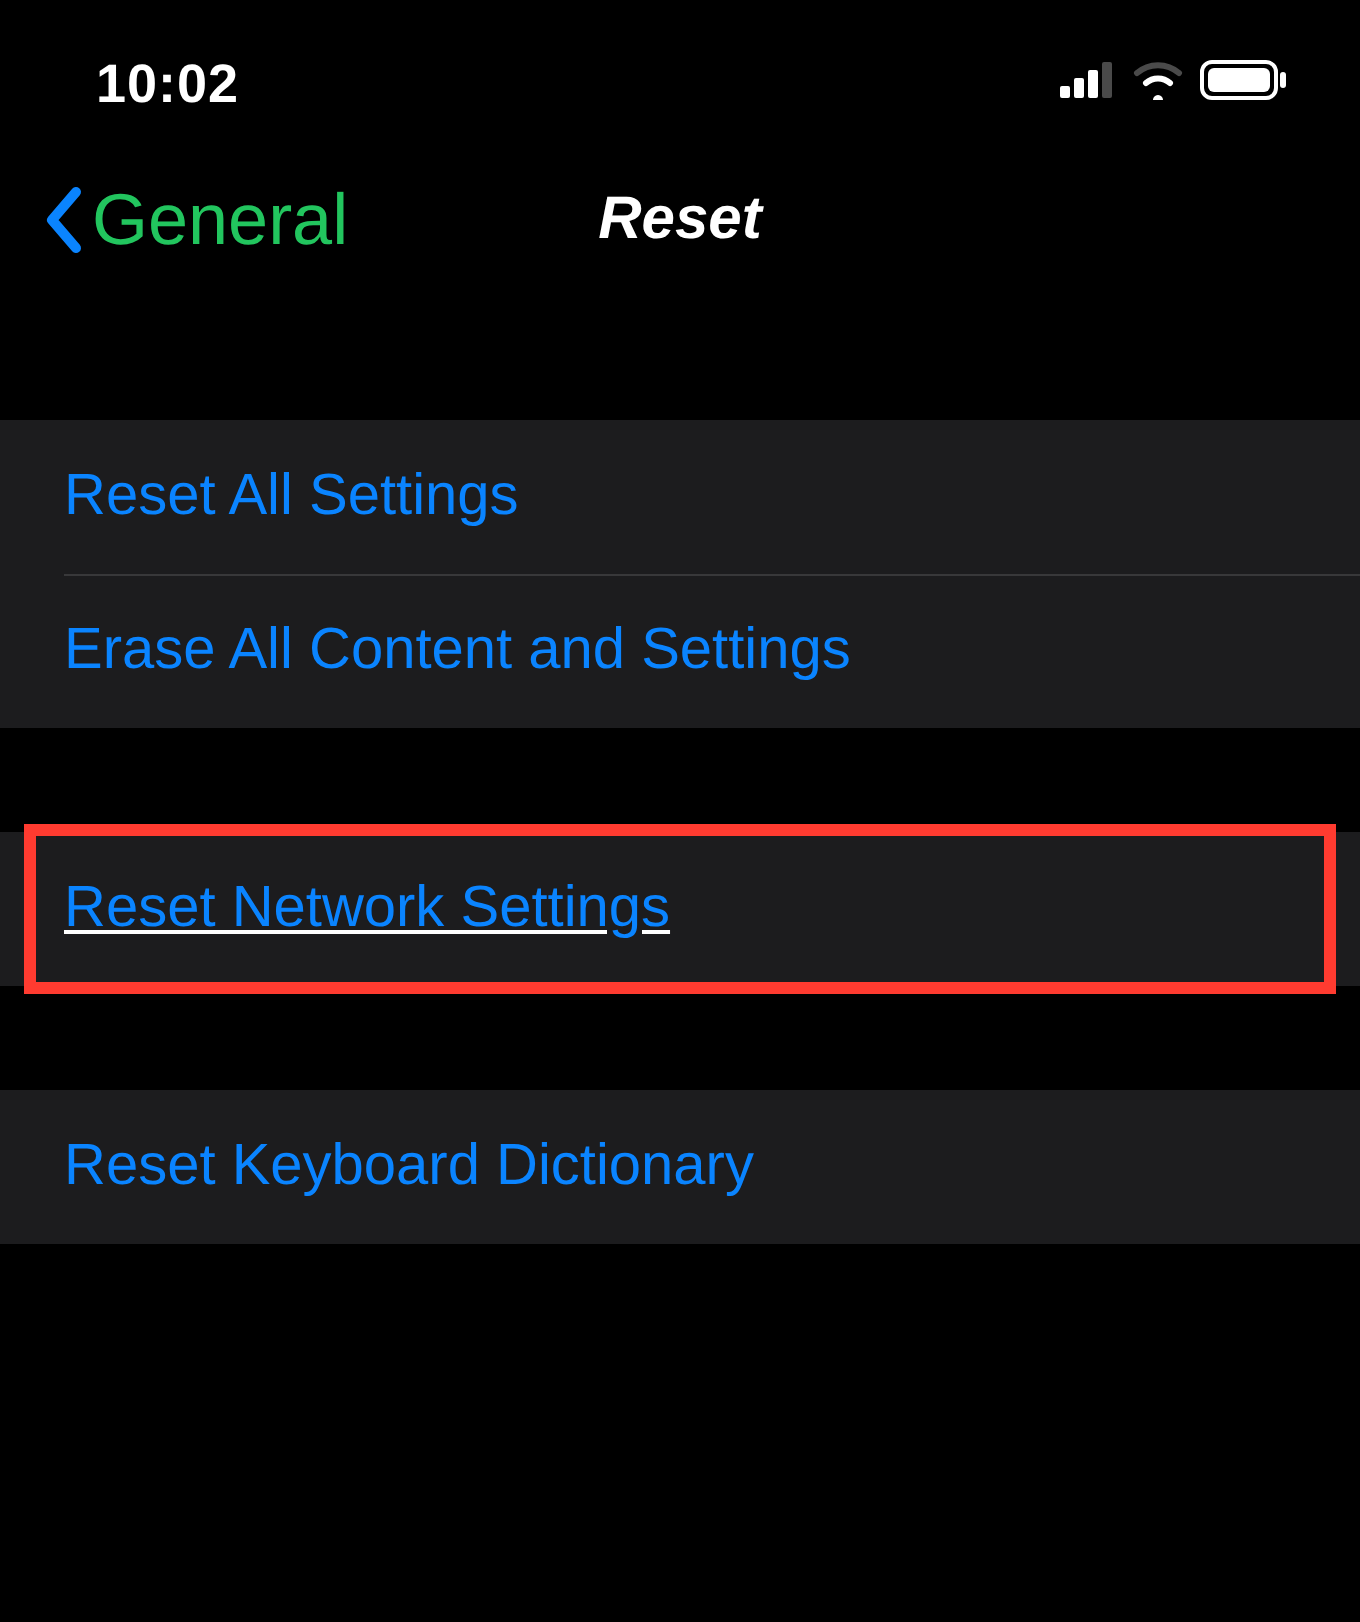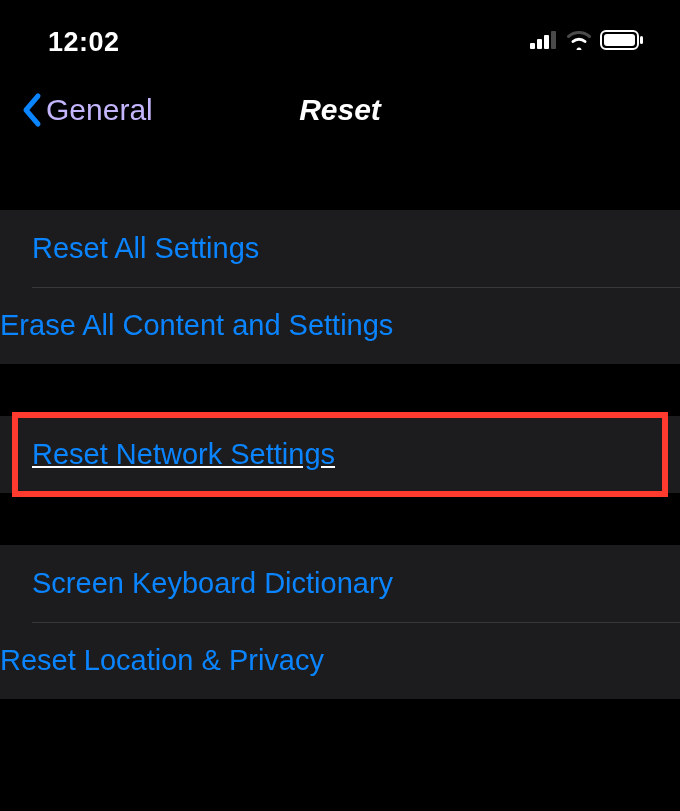--- a/index.html
+++ b/index.html
@@ -37,22 +37,22 @@
       display: flex;
       align-items: center;
       height: 80px;
       position: relative;
       padding: 0 20px;
       margin-bottom: 8px;
     }
     .back-button {
       display: flex;
       align-items: center;
-      color: #c4b5fd;
-      font-size: 30px;
+      color: #22c55e;
+      font-size: 36px;
       font-weight: 400;
       cursor: pointer;
       gap: 4px;
     }
     .back-chevron {
       display: inline-flex;
     }
     .nav-title {
       position: absolute;
       left: 50%;
@@ -76,20 +76,21 @@
       font-weight: 400;
       cursor: pointer;
     }
     .row + .row {
       border-top: 1px solid #333;
       margin-left: 32px;
       padding-left: 0;
     }
     .row + .row {
       margin-left: 0;
+      padding-left: 32px;
       position: relative;
     }
     .row + .row::before {
       content: "";
       position: absolute;
       top: 0;
       left: 32px;
       right: 0;
       height: 1px;
       background: #38383a;
@@ -109,21 +110,21 @@
       bottom: -4px;
       border: 6px solid #ff3b30;
       pointer-events: none;
       z-index: 10;
     }
   </style>
 </head>
 <body>
 
 <div class="status-bar">
-  <div class="status-time">12:02</div>
+  <div class="status-time">10:02</div>
   <div class="status-icons">
     <span>
       <svg width="28" height="18" viewBox="0 0 28 18">
         <rect x="0" y="12" width="5" height="6" rx="1" fill="#fff"></rect>
         <rect x="7" y="8" width="5" height="10" rx="1" fill="#fff"></rect>
         <rect x="14" y="4" width="5" height="14" rx="1" fill="#fff"></rect>
         <rect x="21" y="0" width="5" height="18" rx="1" fill="#4a4a4a"></rect>
       </svg>
     </span>
     <span>
@@ -167,15 +168,14 @@
 <div class="highlighted-section">
   <div class="section">
     <div class="row">Reset Network Settings</div>
   </div>
   <div class="highlight-box"></div>
 </div>
 
 <div class="section-gap"></div>
 
 <div class="section">
-  <div class="row">Screen Keyboard Dictionary</div>
-  <div class="row">Reset Location &amp; Privacy</div>
+  <div class="row">Reset Keyboard Dictionary</div>
 </div>
 
 </body></html>

